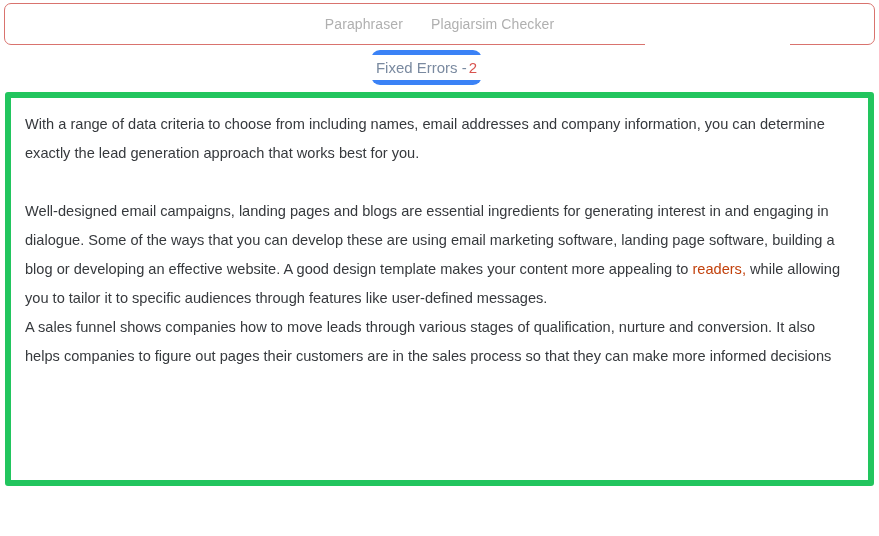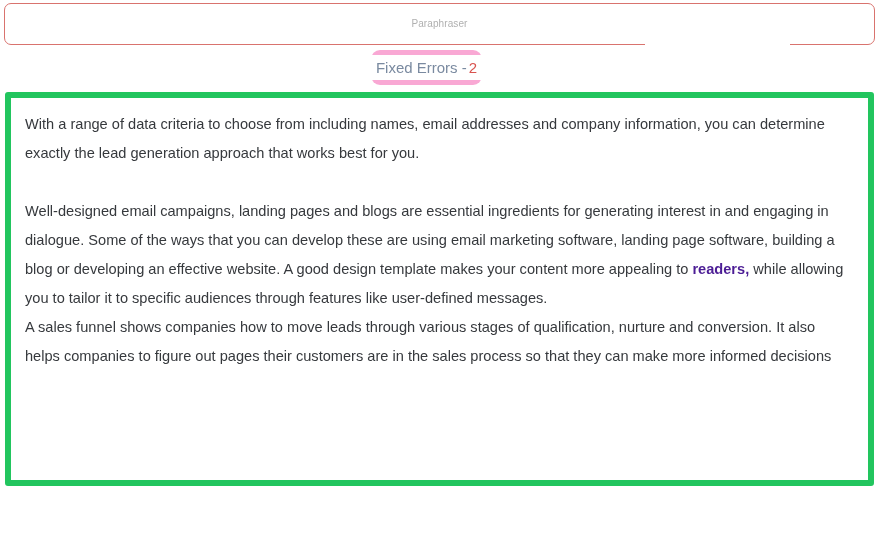--- a/index.html
+++ b/index.html
@@ -36,21 +36,21 @@
     height: 100%;
     border: 1px solid #d9736e;
     border-radius: 7px;
     display: flex;
     align-items: center;
     justify-content: center;
     background: #ffffff;
   }
 
   .tab {
-    font-size: 10px;
+    font-size: 14px;
     color: #b0b0b0;
     padding: 0 14px;
     line-height: 40px;
     white-space: nowrap;
     cursor: pointer;
     letter-spacing: 0.1px;
   }
 
   .tab.active {
     color: #dc5a53;
@@ -66,21 +66,21 @@
     background: #ffffff;
   }
 
   
   .badge-outer {
     position: absolute;
     left: 371px;
     top: 50px;
     width: 111px;
     height: 35px;
-    background: #f9a8d4;
+    background: #3b82f6;
     border-radius: 9px;
     display: flex;
     align-items: center;
     justify-content: center;
   }
 
   .badge-inner {
     background: #ffffff;
     border-radius: 4px;
     padding: 4px 11px;
@@ -116,22 +116,21 @@
 
   .doc p {
     margin: 0;
   }
 
   .doc p.spaced {
     margin-top: 29px;
   }
 
   .hl-error {
-    color: #4c1d95;
-    font-weight: bold;
+    color: #c2410c;
   }
 
   
   .readability-outer {
     position: absolute;
     left: 16px;
     top: 279px;
     width: 788px;
     height: 102px;
     background: #f3f5fa;
@@ -183,20 +182,21 @@
   }
 </style>
 </head>
 <body>
 
 <div id="app">
 
   <div class="tabbar-wrap">
     <nav class="tabbar">
       <span class="tab">Paraphraser</span>
+      <span class="tab">Plagiarsim Checker</span>
     </nav>
     <div class="tab-notch"></div>
   </div>
 
   <div class="badge-outer">
     <div class="badge-inner">
       <span>Fixed Errors -</span><span class="badge-count">2</span>
     </div>
   </div>
 

